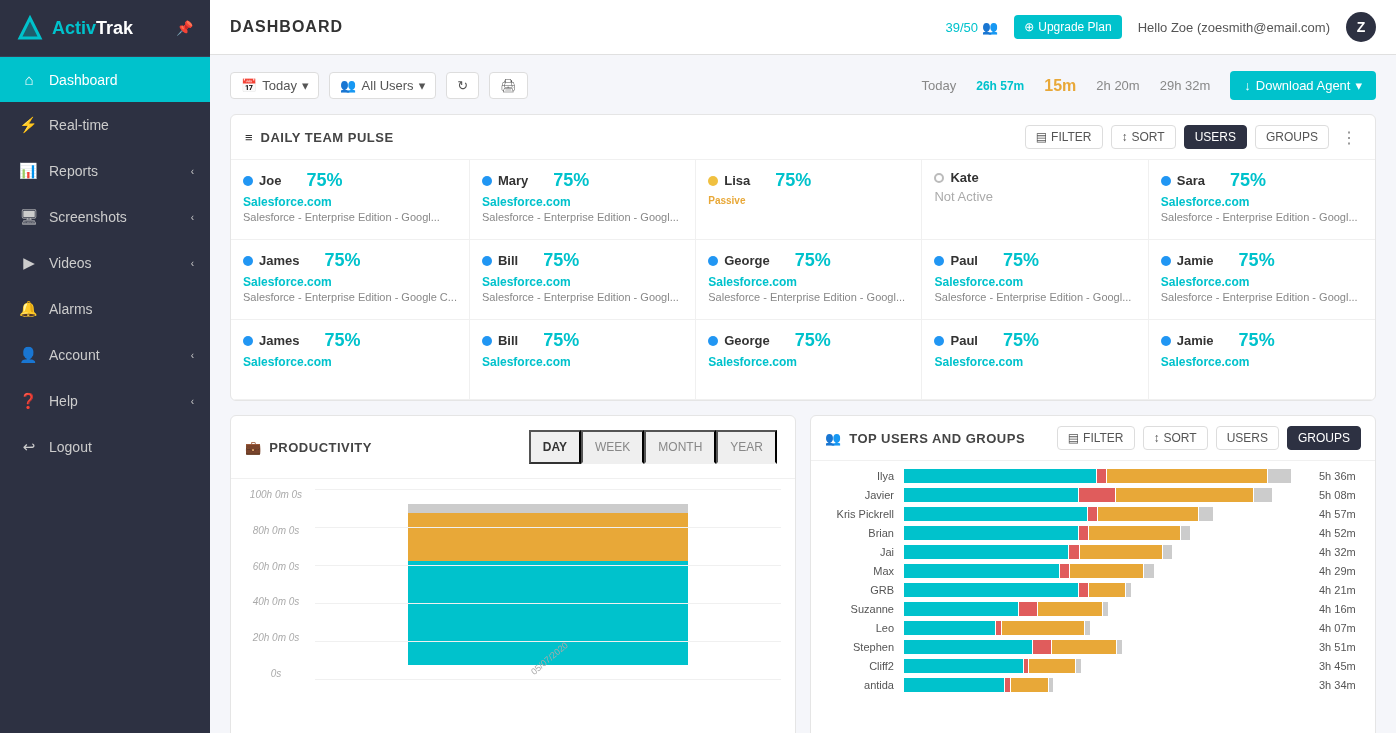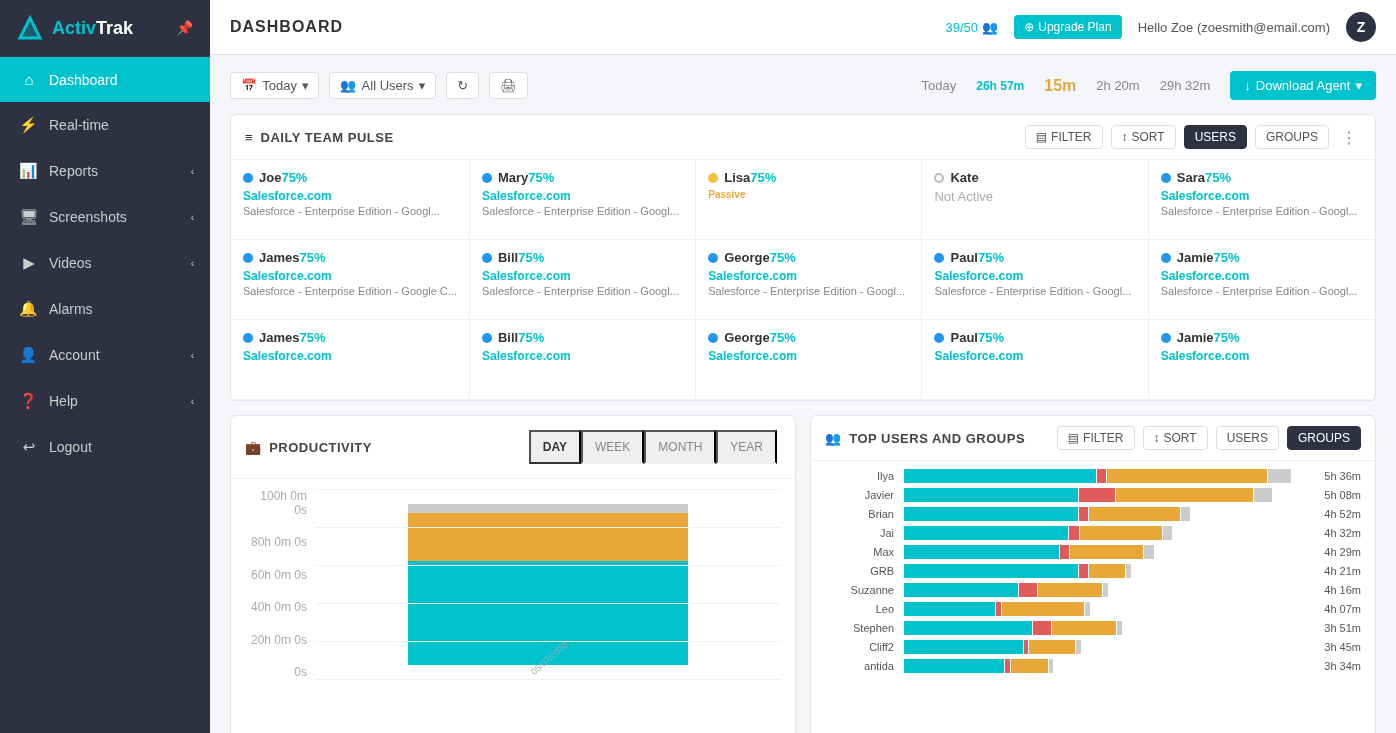--- a/index.html
+++ b/index.html
@@ -51,57 +51,57 @@
     .toggle-btn.active { background: #2d3142; color: #fff; border-color: #2d3142; }
     .toggle-btn.inactive { background: #fff; color: #555; }
     .more-btn { font-size: 16px; cursor: pointer; color: #888; padding: 0 4px; }
 
     
     .pulse-grid { display: grid; grid-template-columns: repeat(5, 1fr); gap: 0; }
     .pulse-cell { border-right: 1px solid #f0f0f0; border-bottom: 1px solid #f0f0f0; padding: 10px 12px; min-height: 80px; }
     .pulse-cell:nth-child(5n) { border-right: none; }
     .pulse-user-row { display: flex; align-items: center; justify-content: flex-start; margin-bottom: 4px; }
     .pulse-user-name { font-size: 13px; font-weight: 600; color: #333; display: flex; align-items: center; gap: 6px; }
-    .pulse-pct { font-size: 13px; font-weight: 700; color: #00c2cc; }
+    .pulse-pct { font-size: 18px; font-weight: 700; color: #00c2cc; margin-left: 25px; }
     .pulse-app { color: #00c2cc; font-size: 12px; margin-bottom: 2px; cursor: pointer; font-weight: bold; }
     .pulse-detail { font-size: 11px; color: #888; white-space: nowrap; overflow: hidden; text-overflow: ellipsis; }
     .status-dot { width: 10px; height: 10px; border-radius: 50%; display: inline-block; flex-shrink: 0; }
     .dot-blue { background: #2196f3; }
     .dot-yellow { background: #f0c040; }
     .dot-gray { border: 2px solid #bbb; background: transparent; }
     .passive-text { color: #e8a838; font-size: 10px; font-weight: 600; }
     .not-active-text { color: #aaa; font-size: 13px; }
 
     
     .bottom-row { display: grid; grid-template-columns: 1fr 1fr; gap: 14px; }
 
     
     .chart-tabs { display: flex; gap: 0; border-bottom: 1px solid #eee; padding: 0 14px; }
     .chart-tab { padding: 8px 12px; font-size: 12px; cursor: pointer; color: #888; border-bottom: 2px solid transparent; }
     .chart-tab.active { color: #333; border-bottom-color: #333; font-weight: 600; }
     .chart-area { padding: 10px 14px; height: 300px; position: relative; }
 
     
     .prod-chart-wrap { display: flex; height: 220px; align-items: flex-end; position: relative; padding-left: 70px; padding-bottom: 30px; }
-    .prod-y-axis { position: absolute; left: 0; top: 0; height: calc(100% - 30px); display: flex; flex-direction: column; justify-content: space-between; font-size: 12px; color: #aaa; width: 68px; text-align: right; padding-right: 6px; }
+    .prod-y-axis { position: absolute; left: 0; top: 0; height: calc(100% - 30px); display: flex; flex-direction: column; justify-content: space-between; font-size: 10px; color: #aaa; width: 68px; text-align: center; padding-right: 6px; font-style: italic; }
     .prod-bars { display: flex; align-items: flex-end; gap: 6px; flex: 1; height: 100%; position: relative; }
     .prod-bar-group { display: flex; flex-direction: column; align-items: center; height: 100%; justify-content: flex-end; flex: 1; }
     .prod-bar-stack { display: flex; flex-direction: column; width: 60%; min-width: 30px; }
     .bar-seg-productive { background: #00c2cc; }
     .bar-seg-passive { background: #e8a838; }
     .bar-seg-undefined { background: #ccc; }
     .bar-x-label { font-size: 9px; color: #aaa; margin-top: 4px; transform: rotate(-40deg); white-space: nowrap; transform-origin: top left; margin-left: 8px; }
     .grid-line { position: absolute; left: 0; right: 0; border-top: 1px solid #f0f0f0; }
 
     
     .top-users-body { padding: 8px 14px; overflow-y: auto; max-height: 320px; }
     .user-bar-row { display: flex; align-items: center; margin-bottom: 5px; gap: 4px; }
     .user-bar-name { width: 75px; text-align: right; font-size: 11px; color: #555; padding-right: 6px; flex-shrink: 0; }
     .user-bar-bars { flex: 1; display: flex; height: 14px; gap: 1px; }
-    .user-bar-time { width: 42px; font-size: 11px; color: #555; text-align: right; flex-shrink: 0; }
+    .user-bar-time { width: 42px; font-size: 11px; color: #555; flex-shrink: 0; }
     .bar-prod { background: #00c2cc; height: 100%; }
     .bar-unprod { background: #e05c5c; height: 100%; }
     .bar-pass { background: #e8a838; height: 100%; }
     .bar-undef { background: #ccc; height: 100%; }
   </style>
 </head>
 <body>
 
 <nav id="sidebar">
   <div id="sidebar-logo">
@@ -471,20 +471,30 @@
       <div class="user-bar-name">Javier</div>
       <div class="user-bar-bars">
         <div class="bar-prod" style="width:42.22222222222222%"></div>
         <div class="bar-unprod" style="width:8.88888888888889%"></div>
         <div class="bar-pass" style="width:33.333333333333336%"></div>
         <div class="bar-undef" style="width:4.444444444444445%"></div>
       </div>
       <div class="user-bar-time">5h 08m</div>
     </div>
             <div class="user-bar-row">
+      <div class="user-bar-name">Kris Pickrell</div>
+      <div class="user-bar-bars">
+        <div class="bar-prod" style="width:44.44444444444444%"></div>
+        <div class="bar-unprod" style="width:2.2222222222222223%"></div>
+        <div class="bar-pass" style="width:24.444444444444446%"></div>
+        <div class="bar-undef" style="width:3.3333333333333335%"></div>
+      </div>
+      <div class="user-bar-time">4h 57m</div>
+    </div>
+            <div class="user-bar-row">
       <div class="user-bar-name">Brian</div>
       <div class="user-bar-bars">
         <div class="bar-prod" style="width:42.22222222222222%"></div>
         <div class="bar-unprod" style="width:2.2222222222222223%"></div>
         <div class="bar-pass" style="width:22.22222222222222%"></div>
         <div class="bar-undef" style="width:2.2222222222222223%"></div>
       </div>
       <div class="user-bar-time">4h 52m</div>
     </div>
             <div class="user-bar-row">

